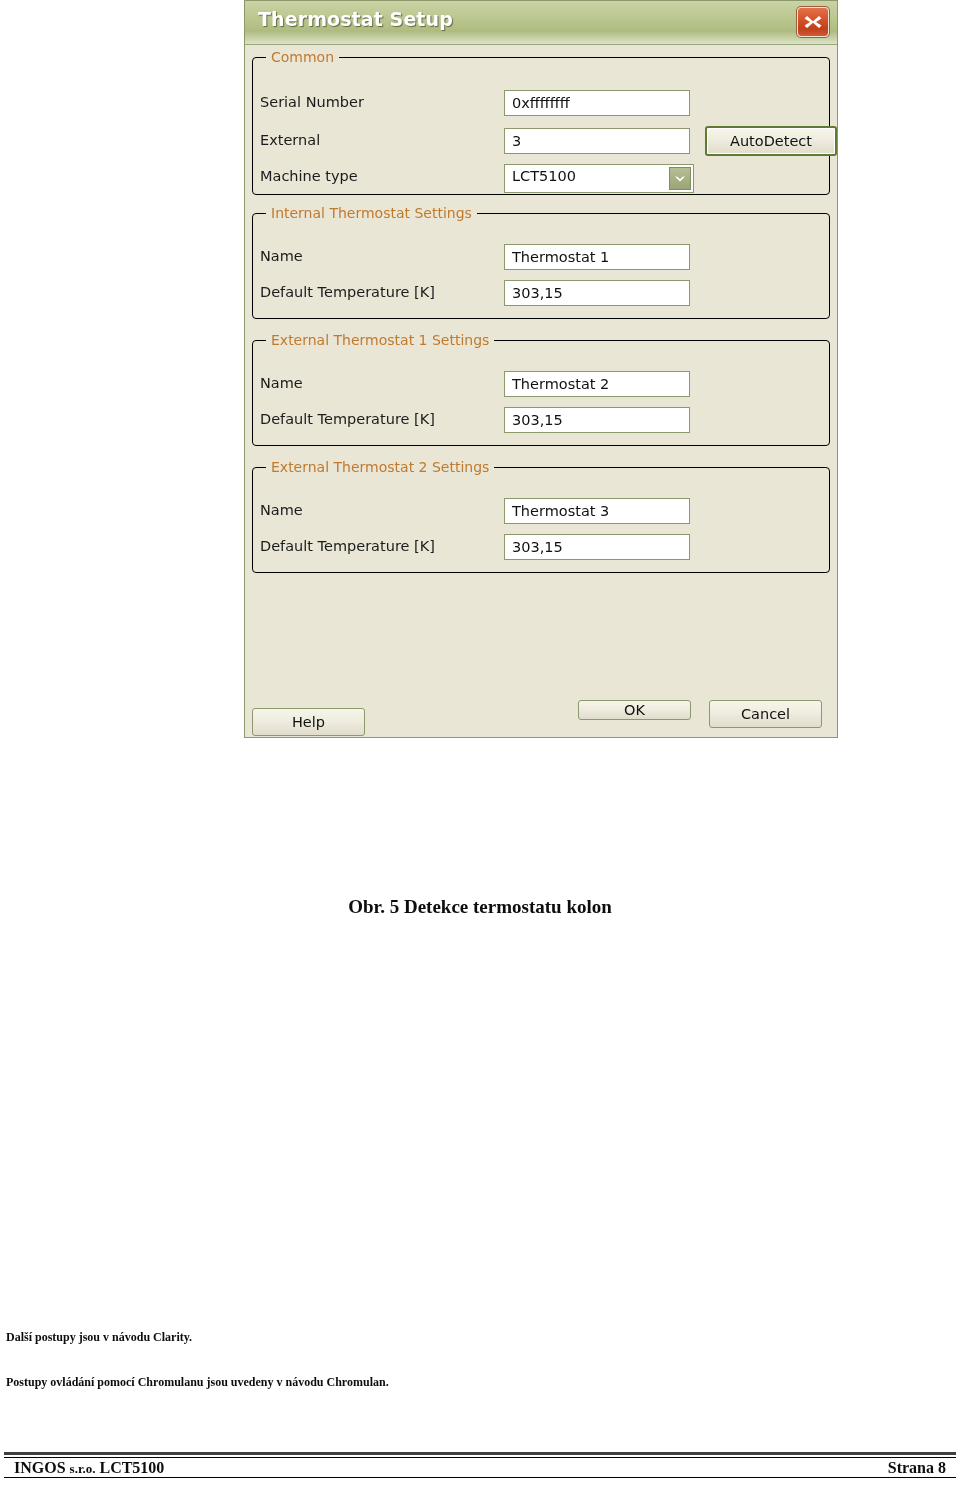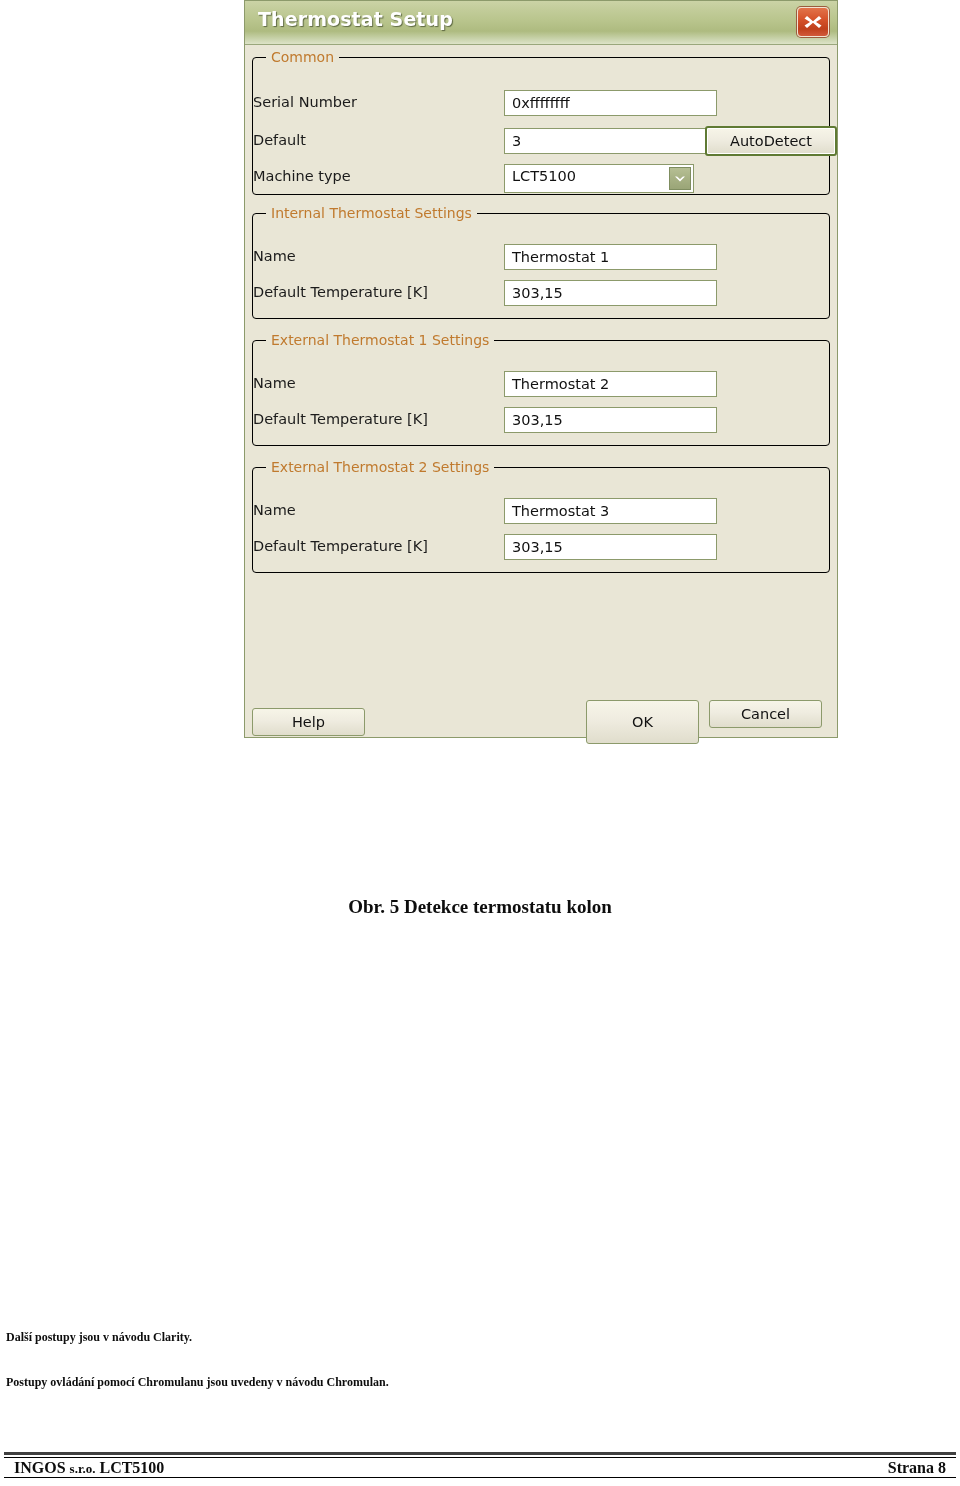--- a/index.html
+++ b/index.html
@@ -103,33 +103,33 @@
     background: #e9e6d6;
     font-size: 14px;
     color: #c07a2e;
     font-family: "DejaVu Sans", "Liberation Sans", sans-serif;
     white-space: nowrap;
   }
 
   .row { position: absolute; left: 0; right: 0; height: 30px; }
   .field-label {
     position: absolute;
-    left: 0;
+    left: 7px;
     top: 4px;
     font-size: 14.5px;
     color: #1b1b1b;
     font-family: "DejaVu Sans", "Liberation Sans", sans-serif;
     white-space: nowrap;
   }
 
   .textbox {
     position: absolute;
     left: 251px;
     top: 0;
-    width: 213px;
+    width: 186px;
     height: 26px;
     background: #ffffff;
     border: 1px solid #8c9a6b;
     box-sizing: border-box;
     font-size: 14.5px;
     font-family: "DejaVu Sans", "Liberation Sans", sans-serif;
     color: #111;
     line-height: 24px;
     padding-left: 7px;
     white-space: nowrap;
@@ -272,21 +272,21 @@
 
       <div class="group" style="top:12px; height:138px;">
         <div class="group-legend">Common</div>
 
         <div class="row" style="top:32px;">
           <div class="field-label">Serial Number</div>
           <div class="textbox">0xffffffff</div>
         </div>
 
         <div class="row" style="top:70px;">
-          <div class="field-label">Default</div>
+          <div class="field-label">External</div>
           <div class="textbox">3</div>
           <div class="btn focused" style="left:452px; top:-2px; width:132px; height:30px;">AutoDetect</div>
         </div>
 
         <div class="row" style="top:106px;">
           <div class="field-label">Machine type</div>
           <div class="combo">
             <div class="val">LCT5100</div>
             <div class="arrow-btn">
               <svg width="12" height="10" viewBox="0 0 12 10">
@@ -335,21 +335,21 @@
         </div>
 
         <div class="row" style="top:66px;">
           <div class="field-label">Default Temperature [K]</div>
           <div class="textbox">303,15</div>
         </div>
       </div>
 
       <div>
         <div class="btn" style="left:7px; top:655px; width:113px; height:28px;margin-top:8px;">Help</div>
-        <div class="btn" style="left:341px; top:655px; width:113px; height:44px;">OK</div>
+        <div class="btn" style="left:333px; top:655px; width:113px; height:20px;">OK</div>
         <div class="btn" style="left:464px; top:655px; width:113px; height:28px;">Cancel</div>
       </div>
 
     </div>
   </div>
 </div>
 
 <div class="caption">Obr. 5 Detekce termostatu kolon</div>
 
 <div class="para" id="para1">Další postupy jsou v návodu Clarity.</div>

